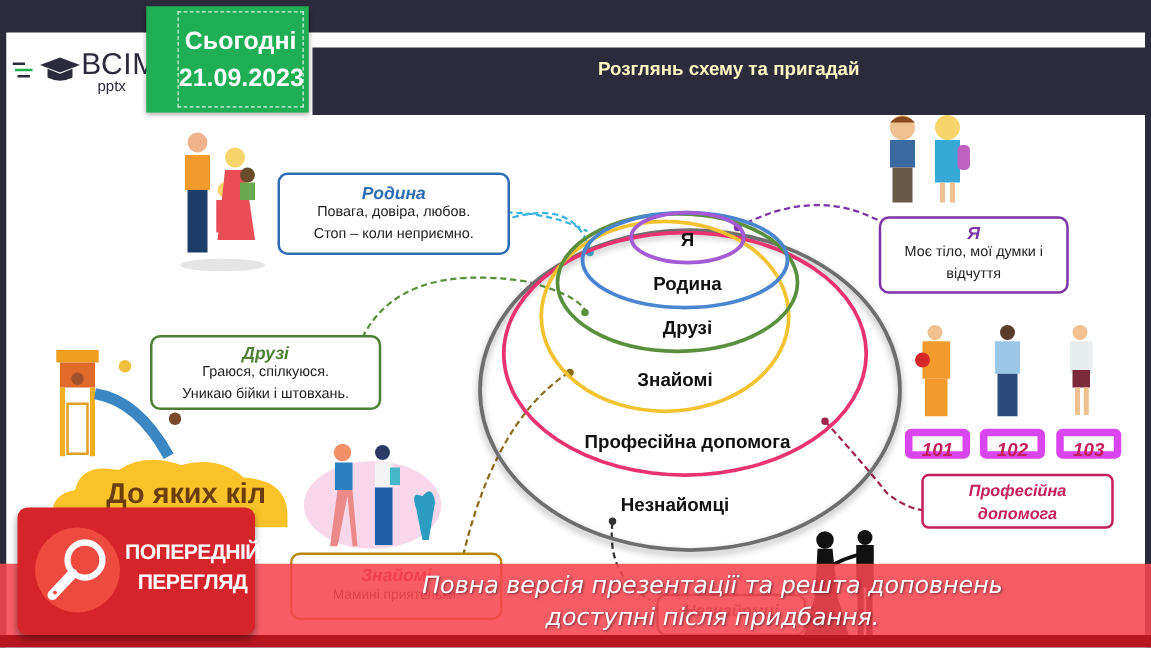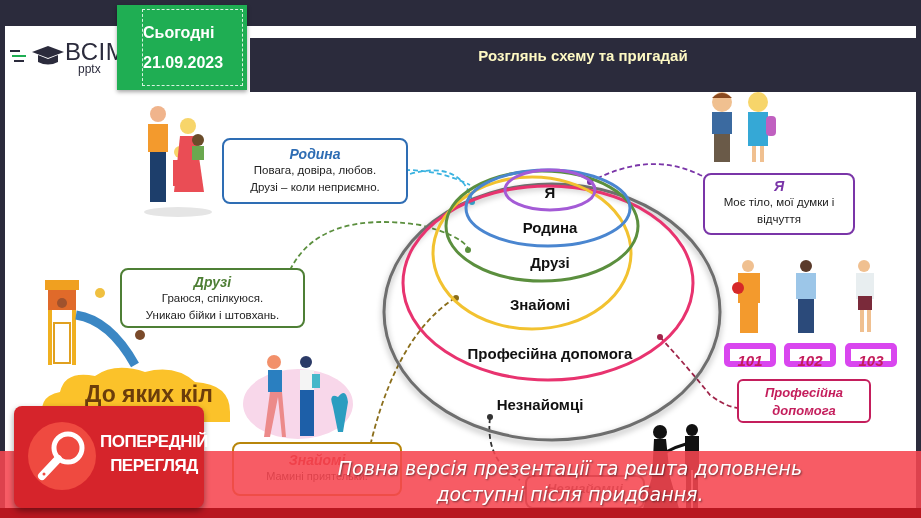--- a/index.html
+++ b/index.html
@@ -3,21 +3,21 @@
 <meta charset="utf-8">
 <style>
   html, body { margin:0; padding:0; }
   body { width:921px; height:518px; background:#2b2b3c; position:relative; overflow:hidden; font-family:"DejaVu Sans", sans-serif; }
   .slide { position:absolute; left:5px; top:26px; width:911px; height:492px; background:#ffffff; }
   .abs { position:absolute; }
   .logo { left:10px; top:38px; width:110px; height:42px; }
   .logo-text { position:absolute; left:55px; top:0; font-family:"Liberation Sans", sans-serif; font-size:24px; color:#2b2b3c; letter-spacing:0.5px; }
   .logo-sub { position:absolute; left:68px; top:24px; font-size:12px; color:#2b2b3c; font-family:"Liberation Sans", sans-serif; }
   .date-badge { left:117px; top:5px; width:130px; height:85px; background:#1fae53; box-shadow:0 2px 4px rgba(0,0,0,0.35); }
-  .date-inner { position:absolute; inset:4px; border:1.5px dashed #d6f2de; color:#fff; text-align:left; font-family:"Liberation Sans", sans-serif; font-weight:bold; font-size:16px; line-height:30px; padding-top:8px;margin-left:21px; }
+  .date-inner { position:absolute; inset:4px; border:1.5px dashed #d6f2de; color:#fff; text-align:center; font-family:"Liberation Sans", sans-serif; font-weight:bold; font-size:20px; line-height:30px; padding-top:8px;margin-left:21px; }
   .title-bar { left:250px; top:38px; width:666px; height:54px; background:#2b2b3c; color:#fef9c3; text-align:center; font-family:"Liberation Sans", sans-serif; font-weight:bold; font-size:15px; line-height:36px; }
   .box { background:#fff; border-radius:8px; text-align:center; font-family:"Liberation Sans", sans-serif; box-sizing:border-box; }
   .box .t { font-style:italic; font-weight:bold; font-size:14px; }
   .box .d { font-size:11.5px; font-weight:normal; color:#222; line-height:17px; }
   .ring-label { position:absolute; font-family:"Liberation Sans", sans-serif; font-weight:bold; font-size:15px; color:#111; text-align:center; }
   .num-box { width:52px; height:24px; border:6px solid #d946ef; border-radius:5px; color:#c41e5c; font-style:italic; font-weight:bold; font-size:15px; text-align:center; line-height:24px; box-sizing:border-box; background:#fff; font-family:"Liberation Sans", sans-serif; }
   .cloud-text { font-family:"Liberation Sans", sans-serif; font-weight:bold; font-size:23px; color:#6b3d0b; }
   .banner { left:0; top:451px; width:921px; height:60px; background:rgba(246,70,80,0.88); }
   .banner-bottom { left:0; top:508px; width:921px; height:10px; background:#b81720; }
   .banner-text { left:240px; top:455px; width:660px; text-align:center; color:#fff; font-style:italic; font-size:19px; line-height:26px; text-shadow:1px 1px 2px rgba(0,0,0,0.5); font-family:"DejaVu Sans", sans-serif; }
@@ -90,21 +90,21 @@
   <circle cx="48" cy="26" r="8" fill="#f7d56a"></circle>
     <path d="M40 36 L56 36 L64 92 L34 92 Z" fill="#ea4d55"></path>
   <circle cx="58" cy="40" r="6" fill="#6b4c2a"></circle>
     <rect x="52" y="46" width="12" height="14" fill="#6aa84f"></rect>
   <ellipse cx="38" cy="112" rx="34" ry="5" fill="#e5e5e5"></ellipse>
 </svg>
 
 <div class="abs box" style="left:222px;top:138px;width:186px;height:66px;border:2px solid #2e6db4">
   <div class="t" style="color:#2e6db4;margin-top:6px">Родина</div>
   <div class="d">Повага, довіра, любов.</div>
-  <div class="d">Друзі – коли неприємно.</div>
+  <div class="d">Стоп – коли неприємно.</div>
 </div>
 
 <div class="abs box" style="left:120px;top:268px;width:185px;height:60px;border:2px solid #4e7f35">
   <div class="t" style="color:#4e7f35;margin-top:4px">Друзі</div>
   <div class="d">Граюся, спілкуюся.</div>
   <div class="d">Уникаю бійки і штовхань.</div>
 </div>
 
 <svg class="abs" style="left:40px;top:275px" width="115" height="95">
   <rect x="5" y="5" width="34" height="10" fill="#f0a020"></rect>
@@ -170,21 +170,21 @@
     <rect x="128" y="15" width="18" height="26" fill="#e8eef0"></rect>
     <rect x="130" y="38" width="14" height="14" fill="#7a2a3a"></rect>
     <rect x="132" y="52" width="4" height="22" fill="#f0c090"></rect>
     <rect x="139" y="52" width="4" height="22" fill="#f0c090"></rect>
 </svg>
 
 <div class="abs num-box" style="left:724px;top:343px">101</div>
 <div class="abs num-box" style="left:784px;top:343px">102</div>
 <div class="abs num-box" style="left:845px;top:343px">103</div>
 
-<div class="abs box" style="left:737px;top:379px;width:134px;height:44px;border:2px solid #c41e5c;border-radius:6px">
+<div class="abs box" style="left:737px;top:379px;width:154px;height:44px;border:2px solid #c41e5c;border-radius:6px">
   <div class="t" style="color:#c41e5c;font-size:13px;line-height:18px;margin-top:3px">Професійна</div>
   <div class="t" style="color:#c41e5c;font-size:13px;line-height:18px">допомога</div>
 </div>
 
 <svg class="abs" style="left:640px;top:422px" width="70" height="96">
   <circle cx="20" cy="10" r="7" fill="#111"></circle>
     <path d="M14 17 L26 17 L30 55 L40 90 L2 90 L12 55 Z" fill="#111"></path>
   <circle cx="52" cy="8" r="6" fill="#111"></circle>
     <rect x="45" y="14" width="14" height="34" fill="#111"></rect>
     <rect x="46" y="48" width="5" height="44" fill="#111"></rect>

